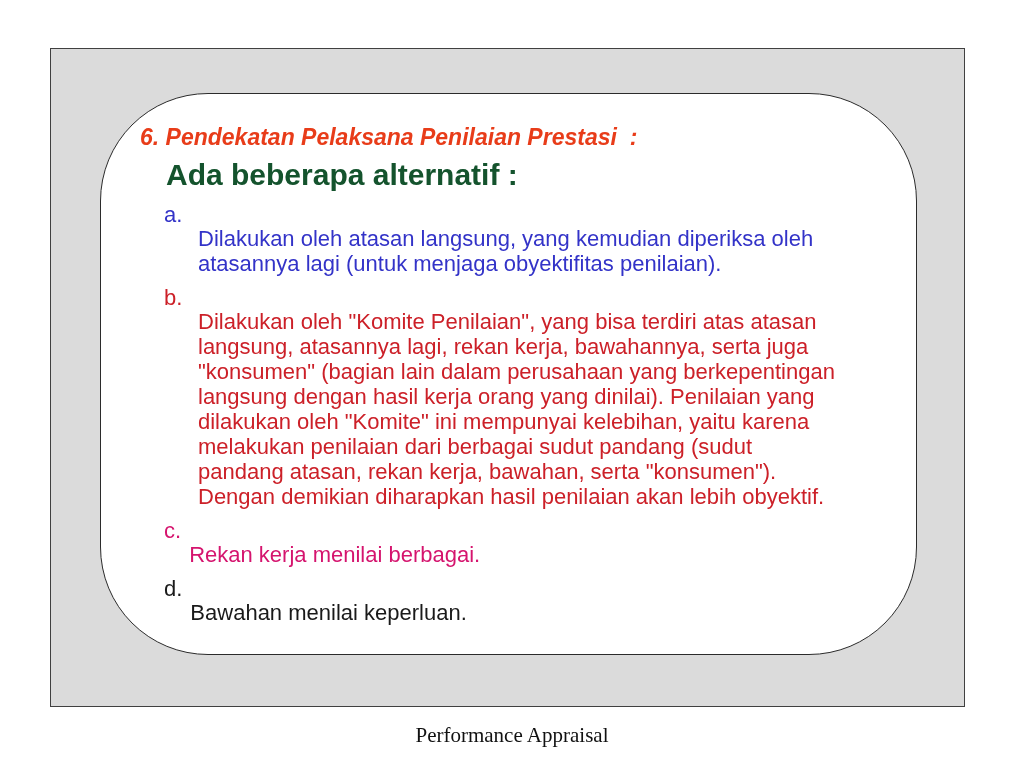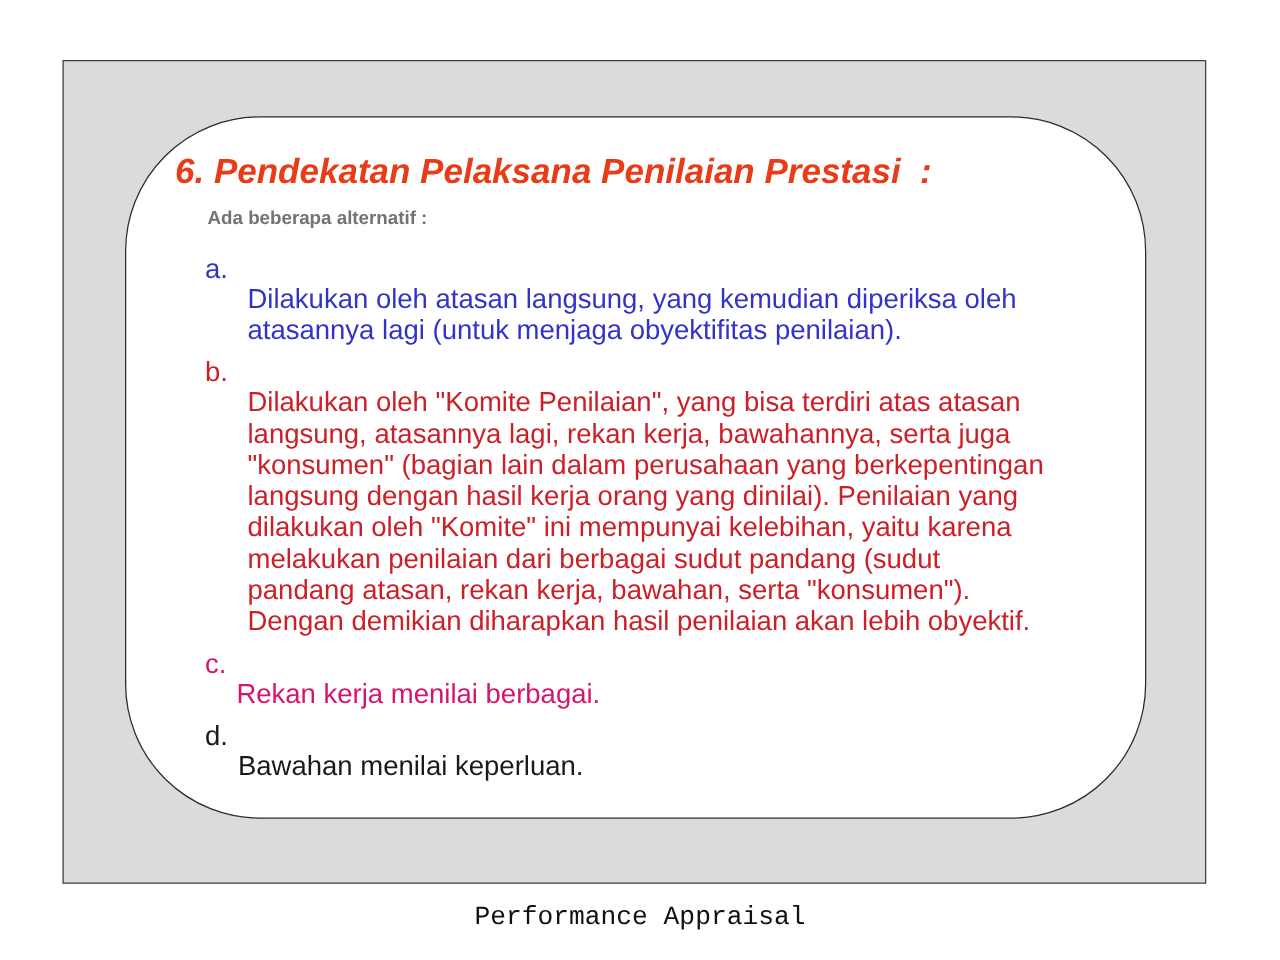--- a/index.html
+++ b/index.html
@@ -27,32 +27,32 @@
   }
   .content{
     position:absolute;
     left:39px;top:30px;
     width:740px;
     font-size:22px;
     line-height:25px;
     color:#1a1a1a;
   }
   .heading{
-    font-size:28px;
+    font-size:23px;
     font-weight:bold;
     font-style:italic;
     line-height:26px;
     white-space:pre-wrap;
     margin:0 0 12px 0;
   }
   .subheading{
-    font-size:15px;
+    font-size:30px;
     font-weight:bold;
     line-height:26px;
-    color:#737373;
+    color:#14532d;
     margin:0 0 14px 26px;
     white-space:pre-wrap;
   }
   .item{
     display:flex;
     margin:0 0 9px 24px;
   }
   .item .marker{
     flex:0 0 34px;
   }
@@ -67,21 +67,21 @@
   }
   .closing{
     margin:4px 0 0 22px;
     white-space:pre-line;
   }
   .footer{
     position:absolute;
     left:0;top:723px;
     width:1024px;
     text-align:center;
-    font-family:Liberation Mono, monospace;
+    font-family:Liberation Serif, serif;
     font-size:21px;
     color:#111111;
   }
 </style>
 </head>
 <body>
 
 <div class="slide">
   <div class="panel">
     <div class="content">

